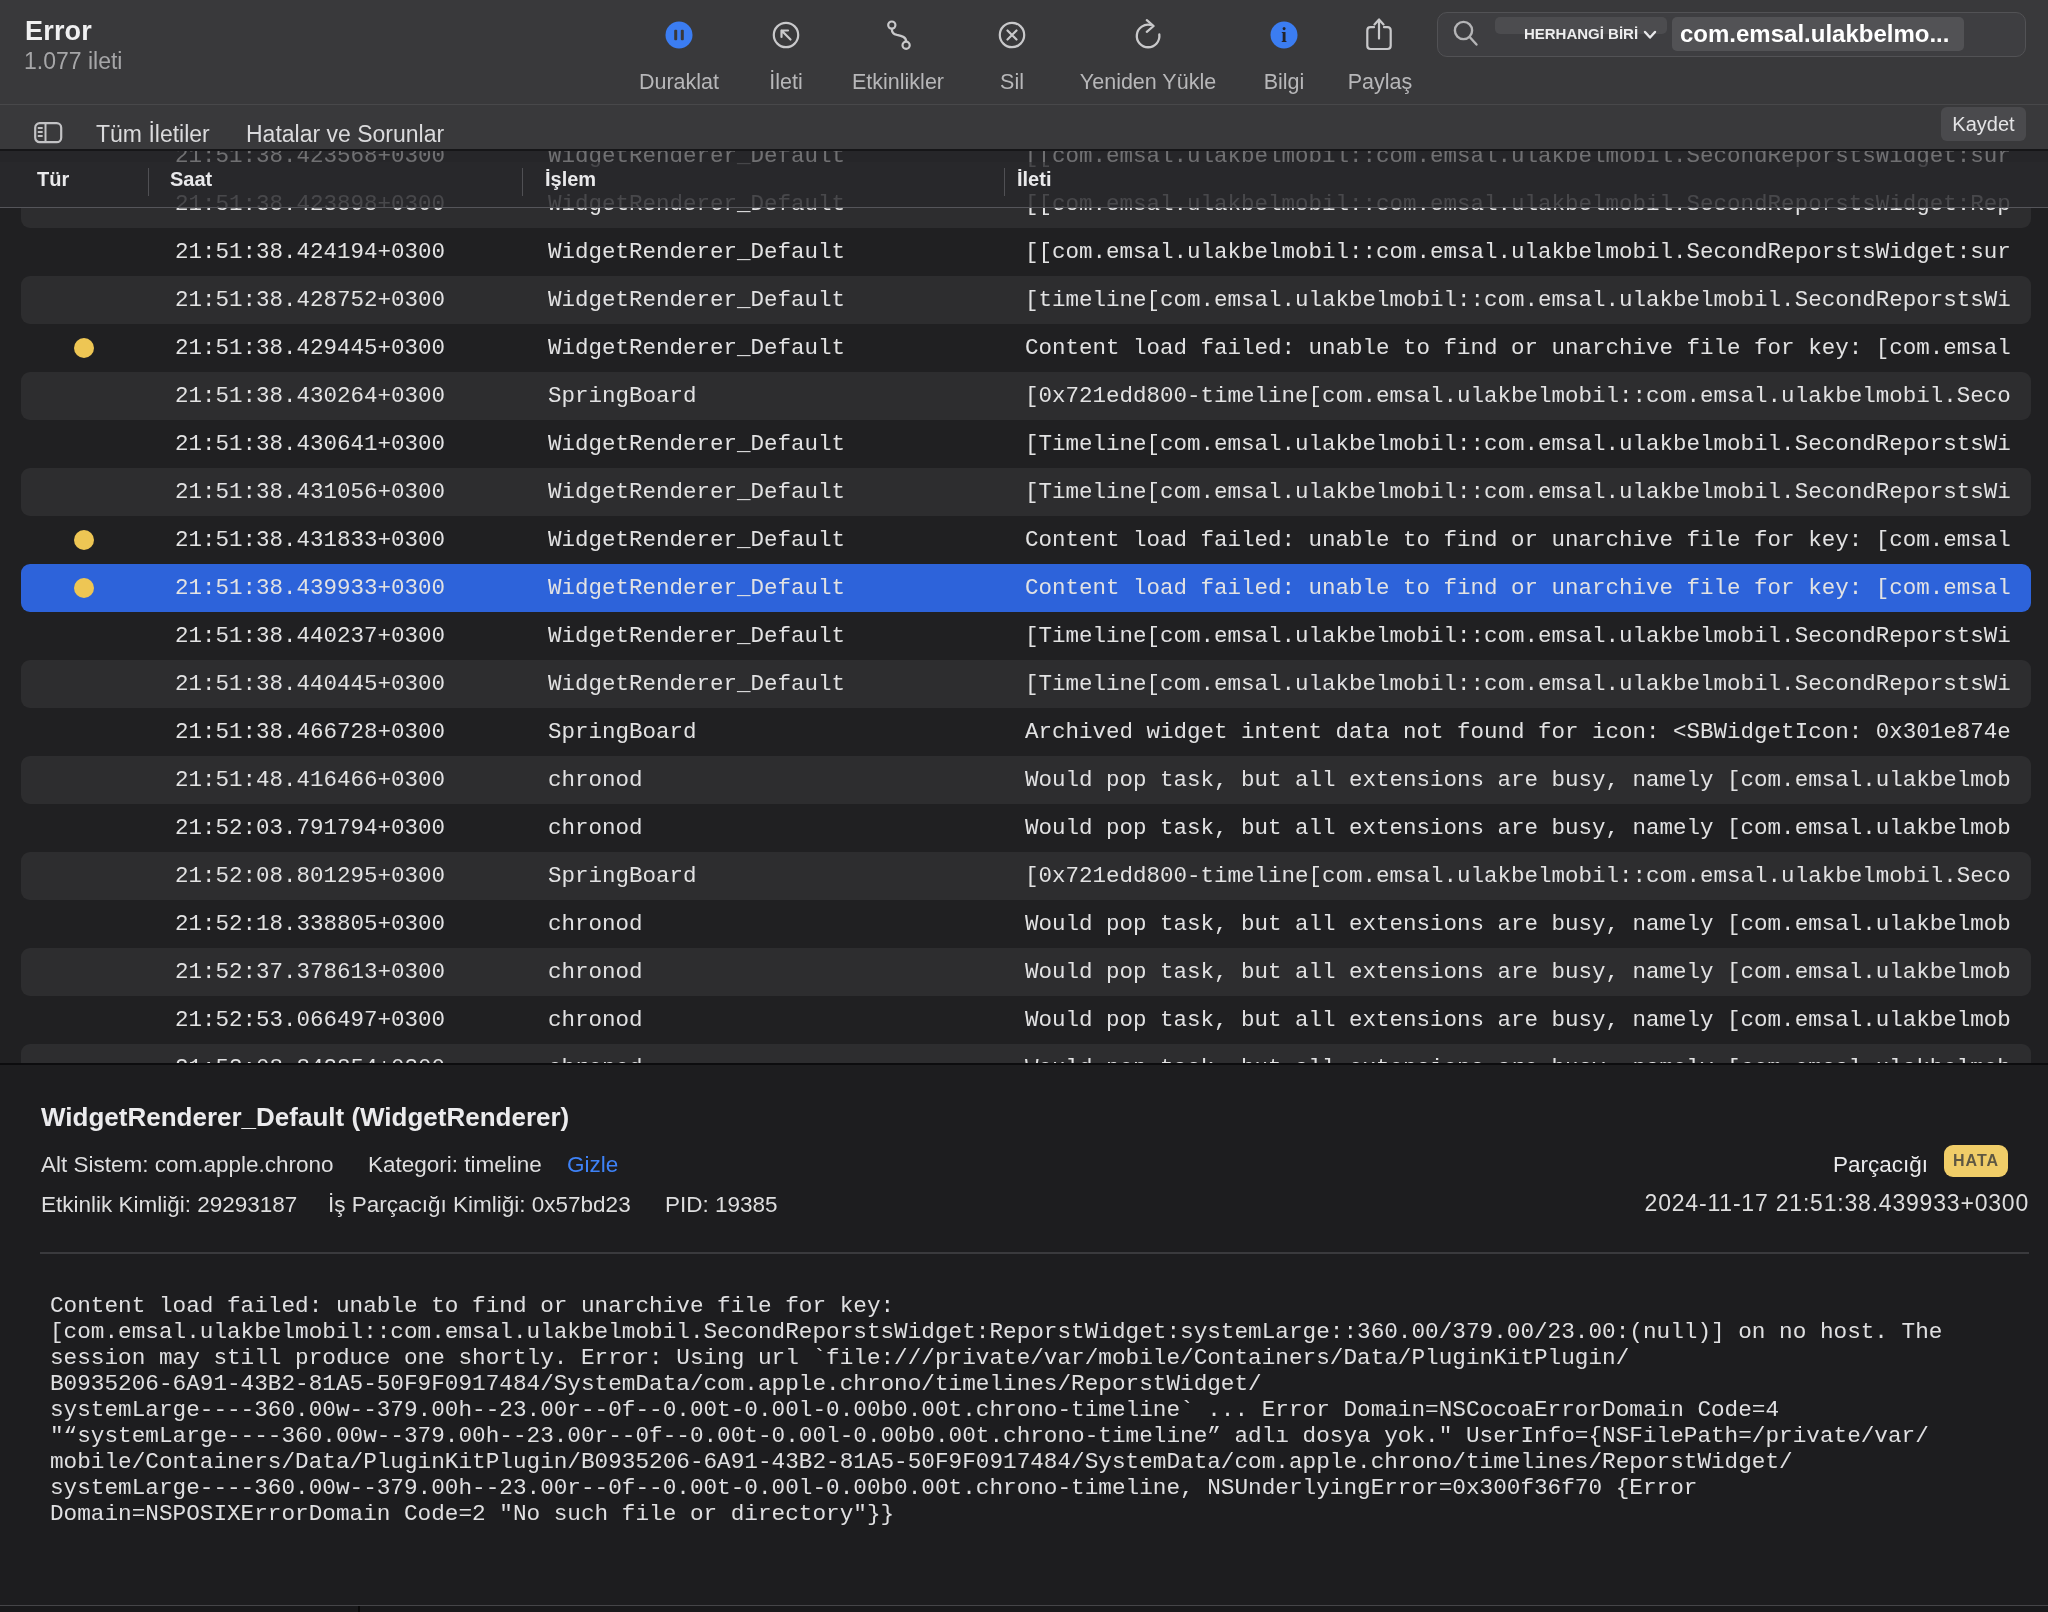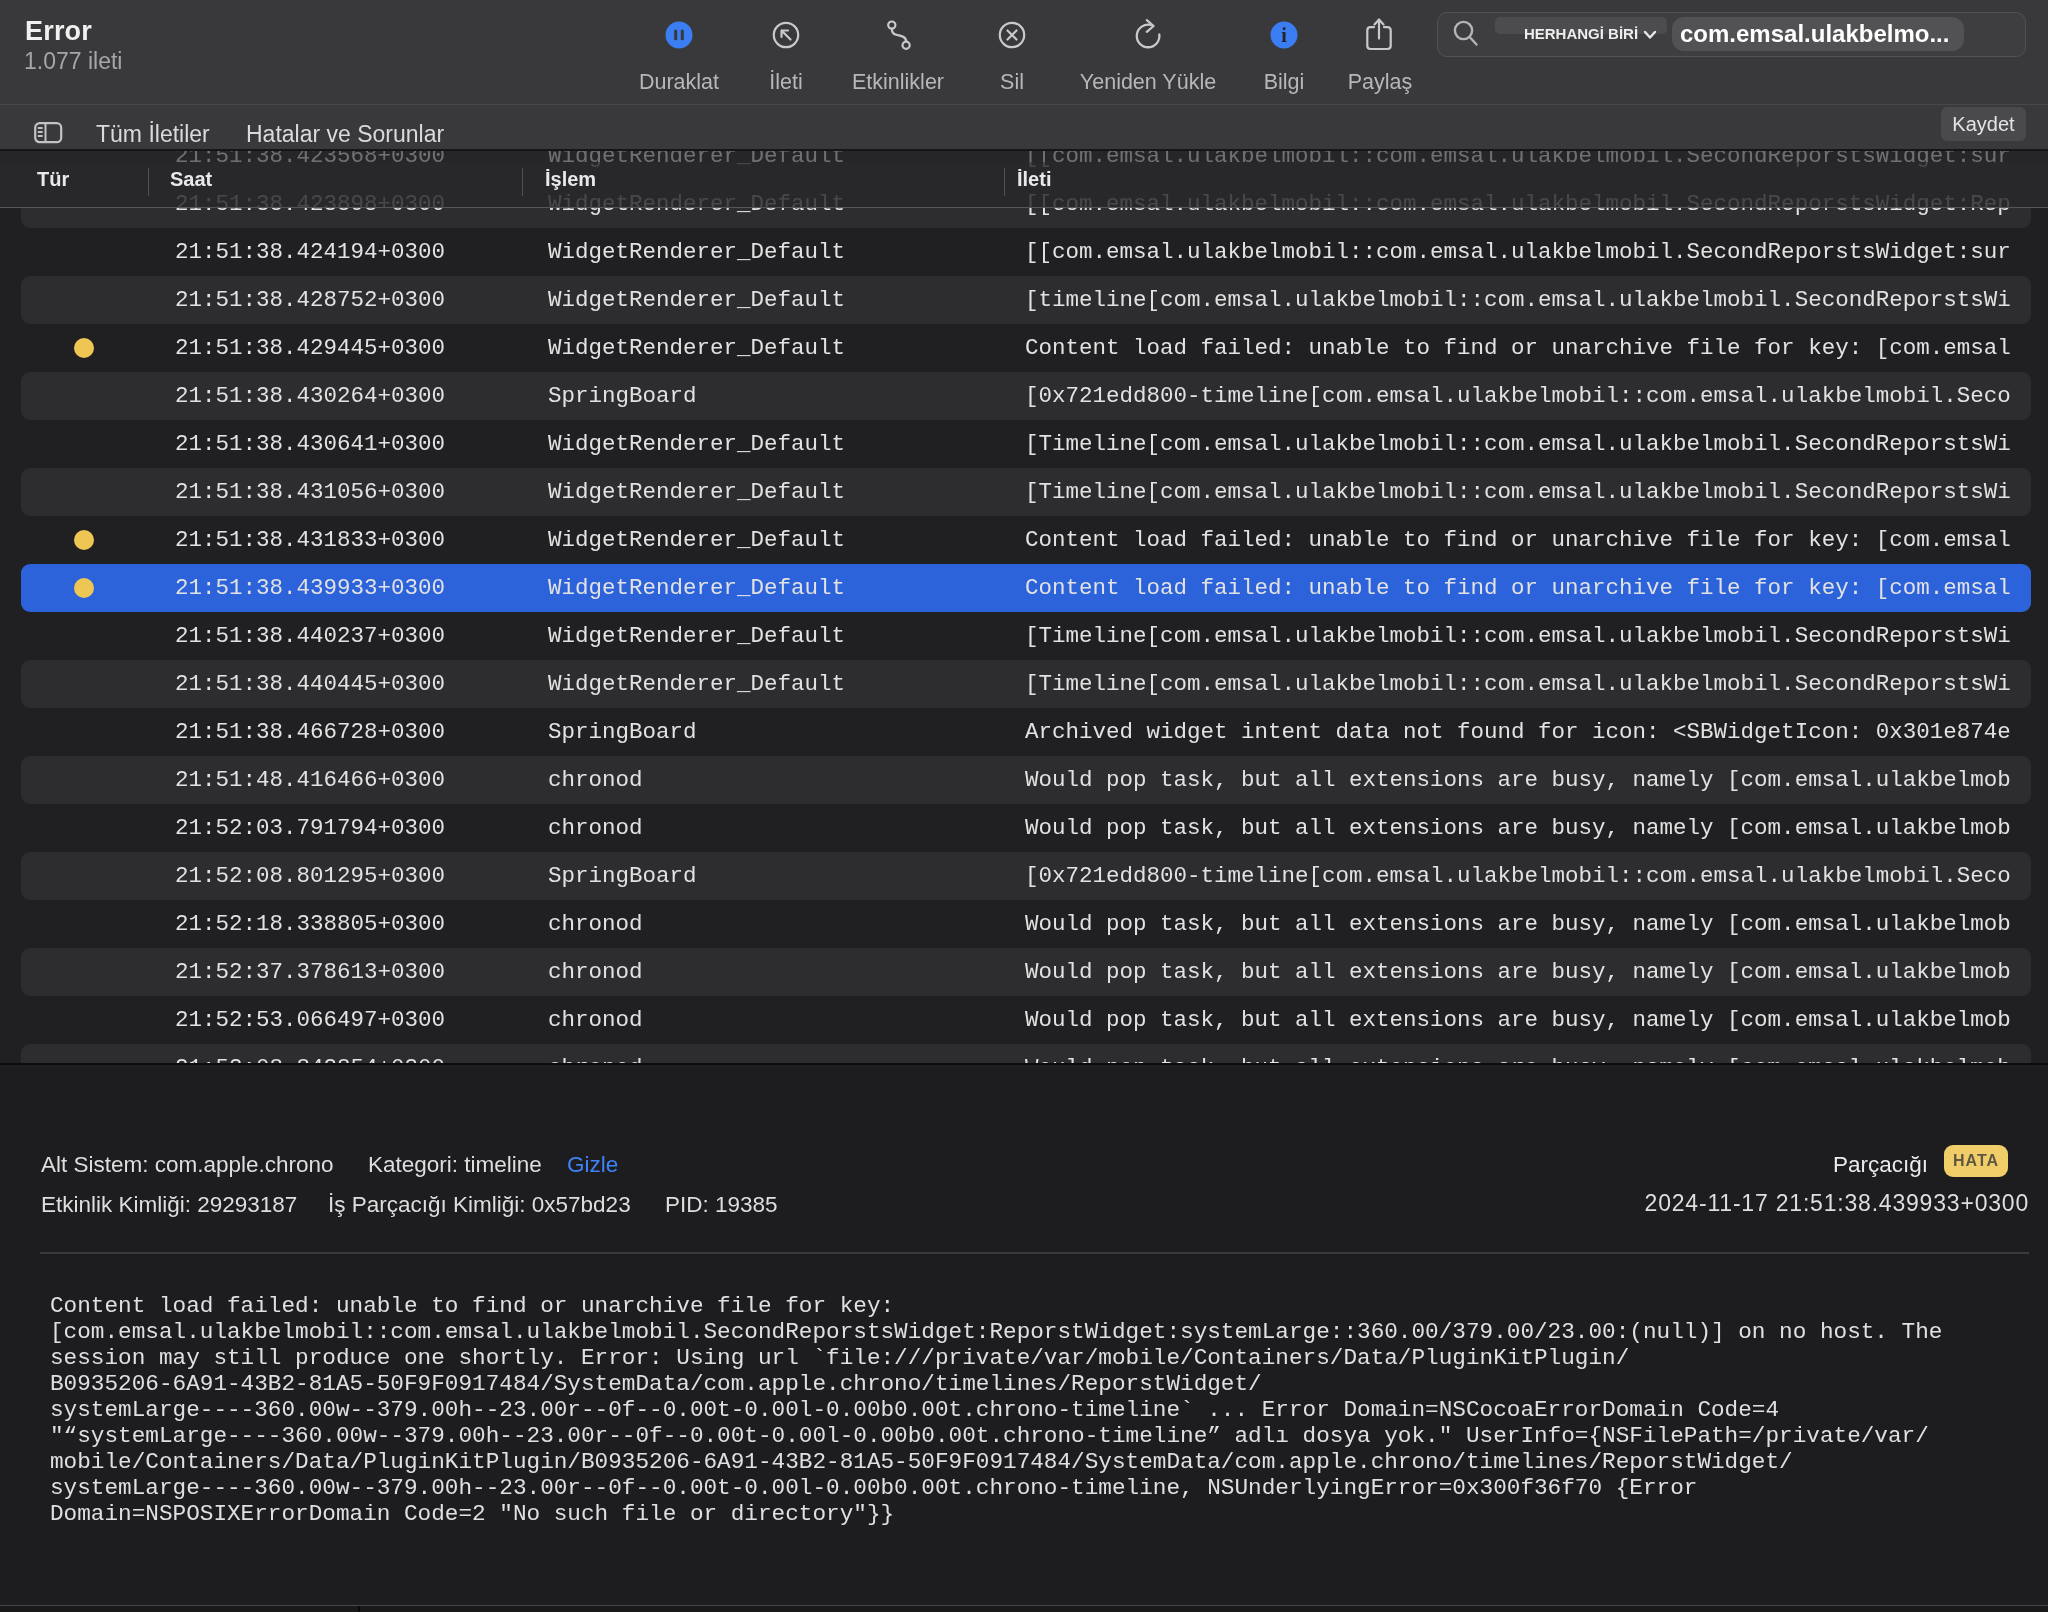--- a/index.html
+++ b/index.html
@@ -14,21 +14,21 @@
 .tbtn { position:absolute; top:18px; width:120px; text-align:center; }
 .tbtn.wide { width:170px; }
 .tbtn .lbl { position:absolute; top:52px; width:100%; font-size:21.5px; color:#b7b7b9; white-space:nowrap; }
 .tbtn svg { position:absolute; left:50%; top:0; transform:translateX(-50%); }
 
 #search { position:absolute; left:1437px; top:12px; width:589px; height:45px;
   background:#3e3e41; border:1.5px solid #525255; border-radius:10px; }
 #pill1 { position:absolute; left:57px; top:4px; width:172px; height:17px; background:#4c4c4f;
   border-radius:5px; color:#ededee; font-size:15px; font-weight:bold; line-height:34px; text-align:center; }
 #pill2 { position:absolute; left:234px; top:4px; width:292px; height:34px; background:#525255;
-  border-radius:12px; color:#ffffff; font-size:24px; font-weight:bold; line-height:33px; padding-left:8px; }
+  border-radius:5px; color:#ffffff; font-size:24px; font-weight:bold; line-height:33px; padding-left:8px; }
 
 
 #sbicon { position:absolute; left:34px; top:122px; }
 .tab { position:absolute; top:121px; font-size:23px; color:#dadadc; }
 #kaydet { position:absolute; left:1941px; top:107px; width:85px; height:34px; background:#4a4a4d;
   border-radius:6px; color:#e4e4e6; font-size:20px; line-height:34px; text-align:center; }
 
 
 #table { position:absolute; left:0; top:151px; width:2048px; height:912px;
   background:#202022; overflow:hidden; }
@@ -183,20 +183,21 @@
     <path d="M 4.5 6 L 8 6 M 4.5 10 L 8 10 M 4.5 14 L 8 14" stroke="#c3c3c5" stroke-width="1.8" stroke-linecap="round"></path>
   </svg>
   <div class="tab" style="left:96px">Tüm İletiler</div>
   <div class="tab" style="left:246px">Hatalar ve Sorunlar</div>
   <div id="kaydet">Kaydet</div>
 </div>
 <div id="chromeborder"></div>
 
 <div id="tbborder"></div>
 <div id="panel">
+  <div id="ptitle">WidgetRenderer_Default (WidgetRenderer)</div>
   <div class="meta" style="left:41px; top:87px">Alt Sistem: com.apple.chrono</div>
   <div class="meta" style="left:368px; top:87px">Kategori: timeline</div>
   <div class="meta" style="left:567px; top:87px" id="gizle">Gizle</div>
   <div class="meta" style="left:1833px; top:87px; color:#ebebed">Parçacığı</div>
   <div id="badge">HATA</div>
   <div class="meta" style="left:41px; top:127px">Etkinlik Kimliği: 29293187</div>
   <div class="meta" style="left:328px; top:127px">İş Parçacığı Kimliği: 0x57bd23</div>
   <div class="meta" style="left:665px; top:127px">PID: 19385</div>
   <div class="meta date" style="right:19px; top:125px">2024-11-17 21:51:38.439933+0300</div>
   <div id="psep"></div>

